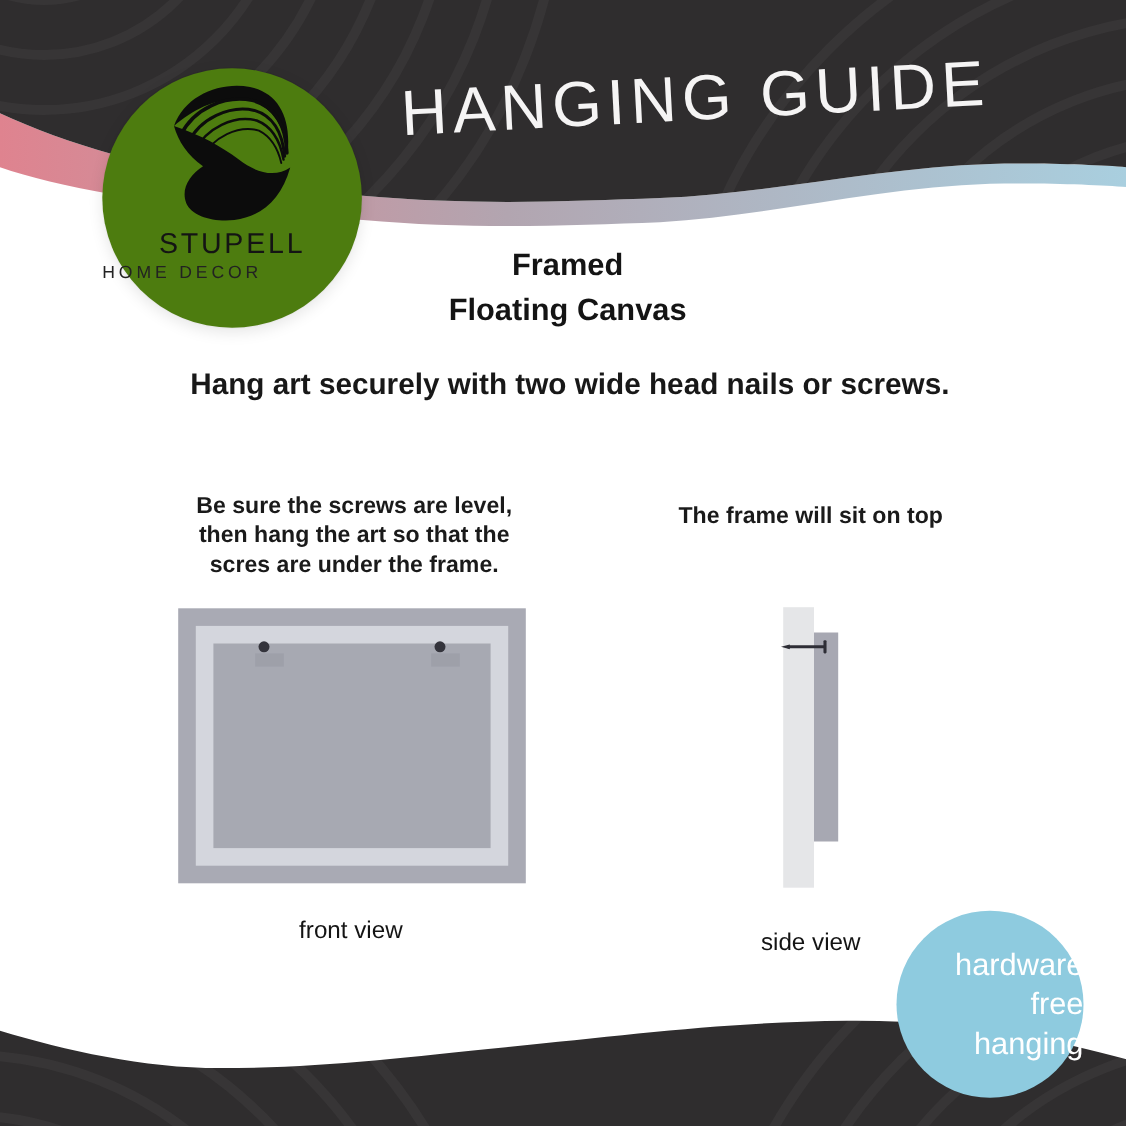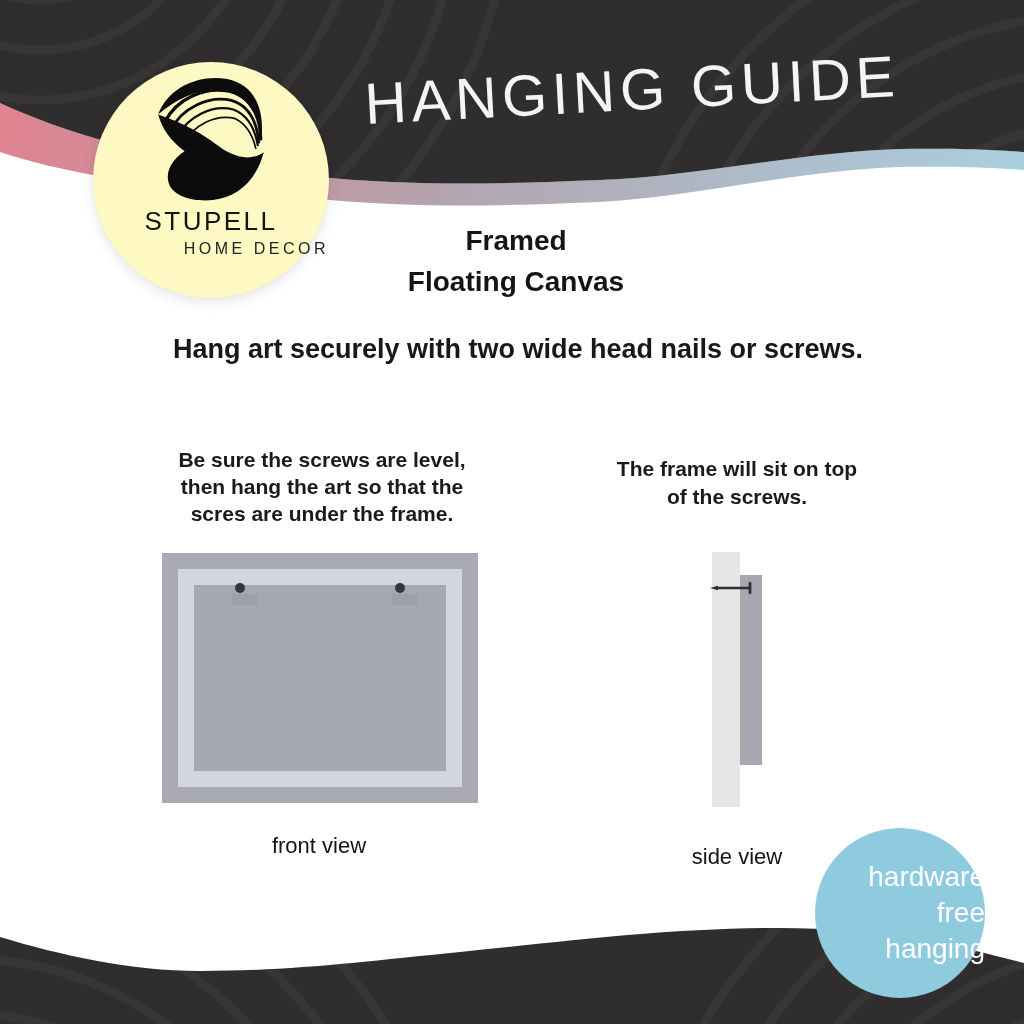--- a/index.html
+++ b/index.html
@@ -10,29 +10,29 @@
   svg.layer{position:absolute;left:0;display:block;}
   
   .header-title{
     position:absolute;left:340px;top:44px;width:584px;height:90px;
     display:flex;align-items:center;justify-content:center;
     transform:rotate(-3deg);
     color:#f5f4f4;font-size:58px;font-weight:400;letter-spacing:5px;white-space:nowrap;
   }
   .logo-circle{
     position:absolute;left:93px;top:62px;width:236px;height:236px;border-radius:50%;
-    background:#fef9c3;box-shadow:0 4px 14px rgba(0,0,0,.10), 0 0 0 1px rgba(0,0,0,.02);
+    background:#4d7c0f;box-shadow:0 4px 14px rgba(0,0,0,.10), 0 0 0 1px rgba(0,0,0,.02);
   }
   .s-mark{position:absolute;left:60px;top:14px;}
   .logo-brand{
     position:absolute;left:0;top:144px;width:236px;text-align:center;
     font-size:26px;letter-spacing:2.5px;color:#141414;font-weight:400;
   }
   .logo-tagline{
-    position:absolute;left:0;top:178px;width:236px;text-align:right;
+    position:absolute;left:0;top:178px;width:236px;text-align:left;
     font-size:16px;letter-spacing:3.5px;color:#222;font-weight:400;
   }
   
   .product-title{
     position:absolute;left:316px;top:220px;width:400px;text-align:center;
     font-size:28px;font-weight:700;color:#141414;line-height:41px;
   }
   .instruction{
     position:absolute;left:112px;top:334px;width:812px;text-align:center;
     font-size:27px;font-weight:700;color:#181818;
@@ -128,21 +128,20 @@
 
   <div class="instruction">Hang art securely with two wide head nails or screws.</div>
 
   <div class="caption caption-left">
     <div>Be sure the screws are level,</div>
     <div>then hang the art so that the</div>
     <div>scres are under the frame.</div>
   </div>
   <div class="caption caption-right">
     <div>The frame will sit on top</div>
-    <div>of the screws.</div>
   </div>
 
   <div class="front-view">
     <div class="front-border"></div>
     <div class="front-canvas"></div>
     <div class="screw-shadow" style="left:70px;top:41px"></div>
     <div class="screw-shadow" style="left:230px;top:41px"></div>
     <div class="screw" style="left:73px;top:30px"></div>
     <div class="screw" style="left:233px;top:30px"></div>
   </div>

